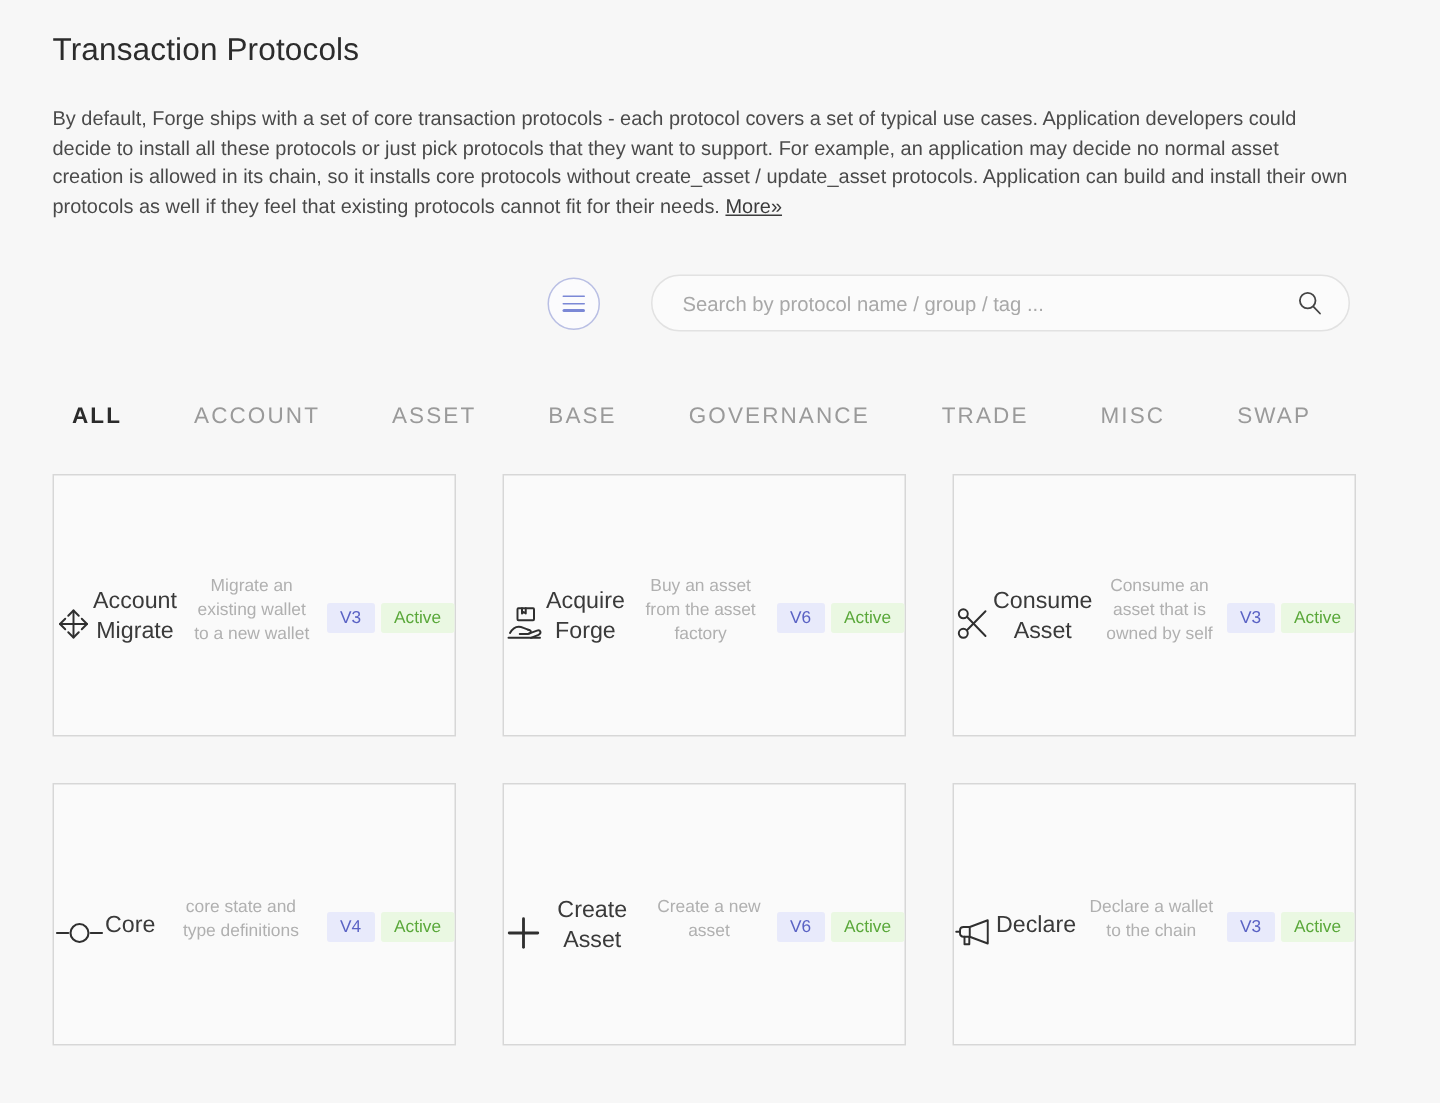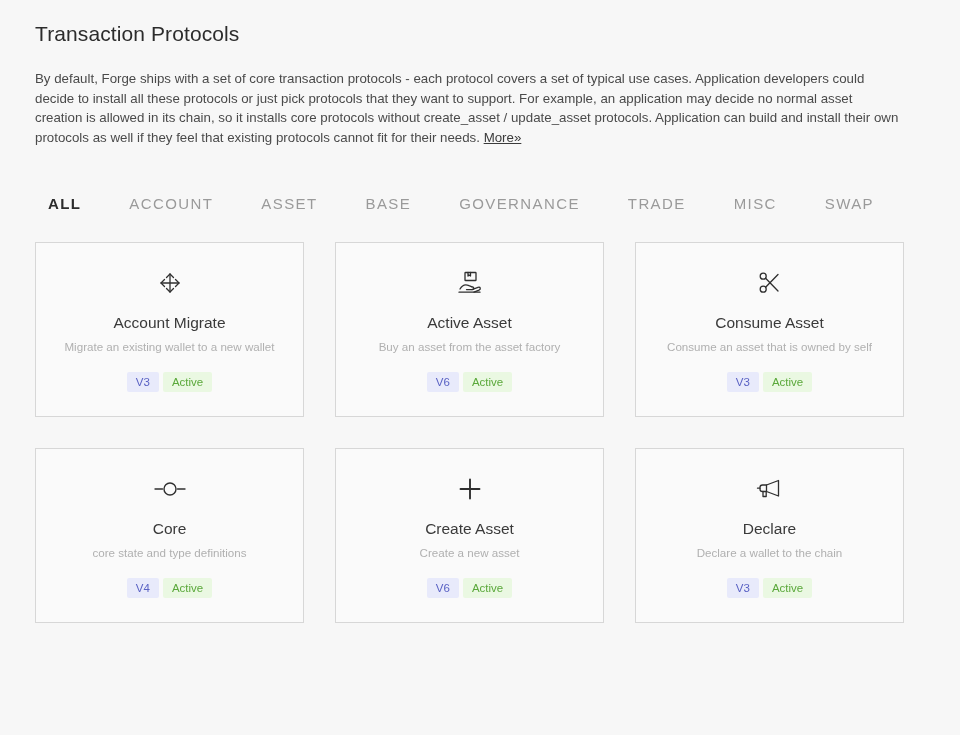--- a/index.html
+++ b/index.html
@@ -140,21 +140,20 @@
     grid-template-columns: repeat(3, 269px);
     gap: 31px 31px;
     margin-top: 26px;
   }
   .card {
     height: 175px;
     border: 1px solid #d7d7d7;
     background: #fafafa;
     box-sizing: border-box;
     display: flex;
-    flex-direction: column;
     align-items: center;
     cursor: pointer;
   }
   .card-icon {
     height: 30px;
     margin-top: 25px;
     display: flex;
     align-items: center;
     justify-content: center;
     color: #2f2f2f;
@@ -198,20 +197,36 @@
 </style>
 </head>
 <body>
 
 <div class="page">
 
   <h1 class="page-title">Transaction Protocols</h1>
 
   <p class="intro"><span>By default, Forge ships with a set of core transaction protocols - each protocol covers a set of typical use cases. Application developers could decide to install all these protocols or just pick protocols that they want to support. For example, an application may decide no normal asset creation is allowed in its chain, so it installs core protocols without create_asset / update_asset protocols. Application can build and install their own protocols as well if they feel that existing protocols cannot fit for their needs. </span><a class="more-link">More»</a></p>
 
+  <div class="search-row">
+    <div class="filter-btn">
+      <span></span>
+      <span></span>
+      <span></span>
+    </div>
+    <div class="search-box">
+      <input class="search-input" type="text" placeholder="Search by protocol name / group / tag ..." style="">
+      <span class="search-icon">
+        <svg width="18" height="18" viewBox="0 0 18 18" fill="none">
+          <circle cx="7.8" cy="7.4" r="5.2" stroke="#444" stroke-width="1.2"></circle>
+          <line x1="11.6" y1="11.4" x2="16" y2="16" stroke="#444" stroke-width="1.2" stroke-linecap="round"></line>
+        </svg>
+      </span>
+    </div>
+  </div>
 
   <div class="tabs">
     <div class="tab active">ALL</div>
     <div class="tab">ACCOUNT</div>
     <div class="tab">ASSET</div>
     <div class="tab">BASE</div>
     <div class="tab">GOVERNANCE</div>
     <div class="tab">TRADE</div>
     <div class="tab">MISC</div>
     <div class="tab">SWAP</div>
@@ -242,21 +257,21 @@
       <div class="card-icon">
         <svg width="28" height="26" viewBox="0 0 28 26" fill="none" stroke="#2f2f2f" stroke-width="1.3" stroke-linecap="round" stroke-linejoin="round">
           <rect x="9" y="2.5" width="11" height="8" rx="0.6"></rect>
           <path d="M14.5 2.5 L14.5 6 L13 5 L12 6 L12 2.5"></path>
           <path d="M4 19 C6.5 14.5 10 14.2 13 15.6 L16 16.8"></path>
           <path d="M16 16.8 C18.5 17 18.5 19.4 16 19.6 L10.5 19.6"></path>
           <path d="M3 22.2 L24 22.2"></path>
           <path d="M16 19.6 L22 17.4 C24.3 16.6 25.3 19 23 20.2 L18 22.2"></path>
         </svg>
       </div>
-      <div class="card-title">Active Asset</div>
+      <div class="card-title">Acquire Forge</div>
       <div class="card-desc">Buy an asset from the asset factory</div>
       <div class="badges">
         <span class="badge badge-version">V6</span>
         <span class="badge badge-status">Active</span>
       </div>
     </div>
 
     <div class="card">
       <div class="card-icon">
         <svg width="26" height="26" viewBox="0 0 26 26" fill="none" stroke="#2f2f2f" stroke-width="1.3" stroke-linecap="round" stroke-linejoin="round">

